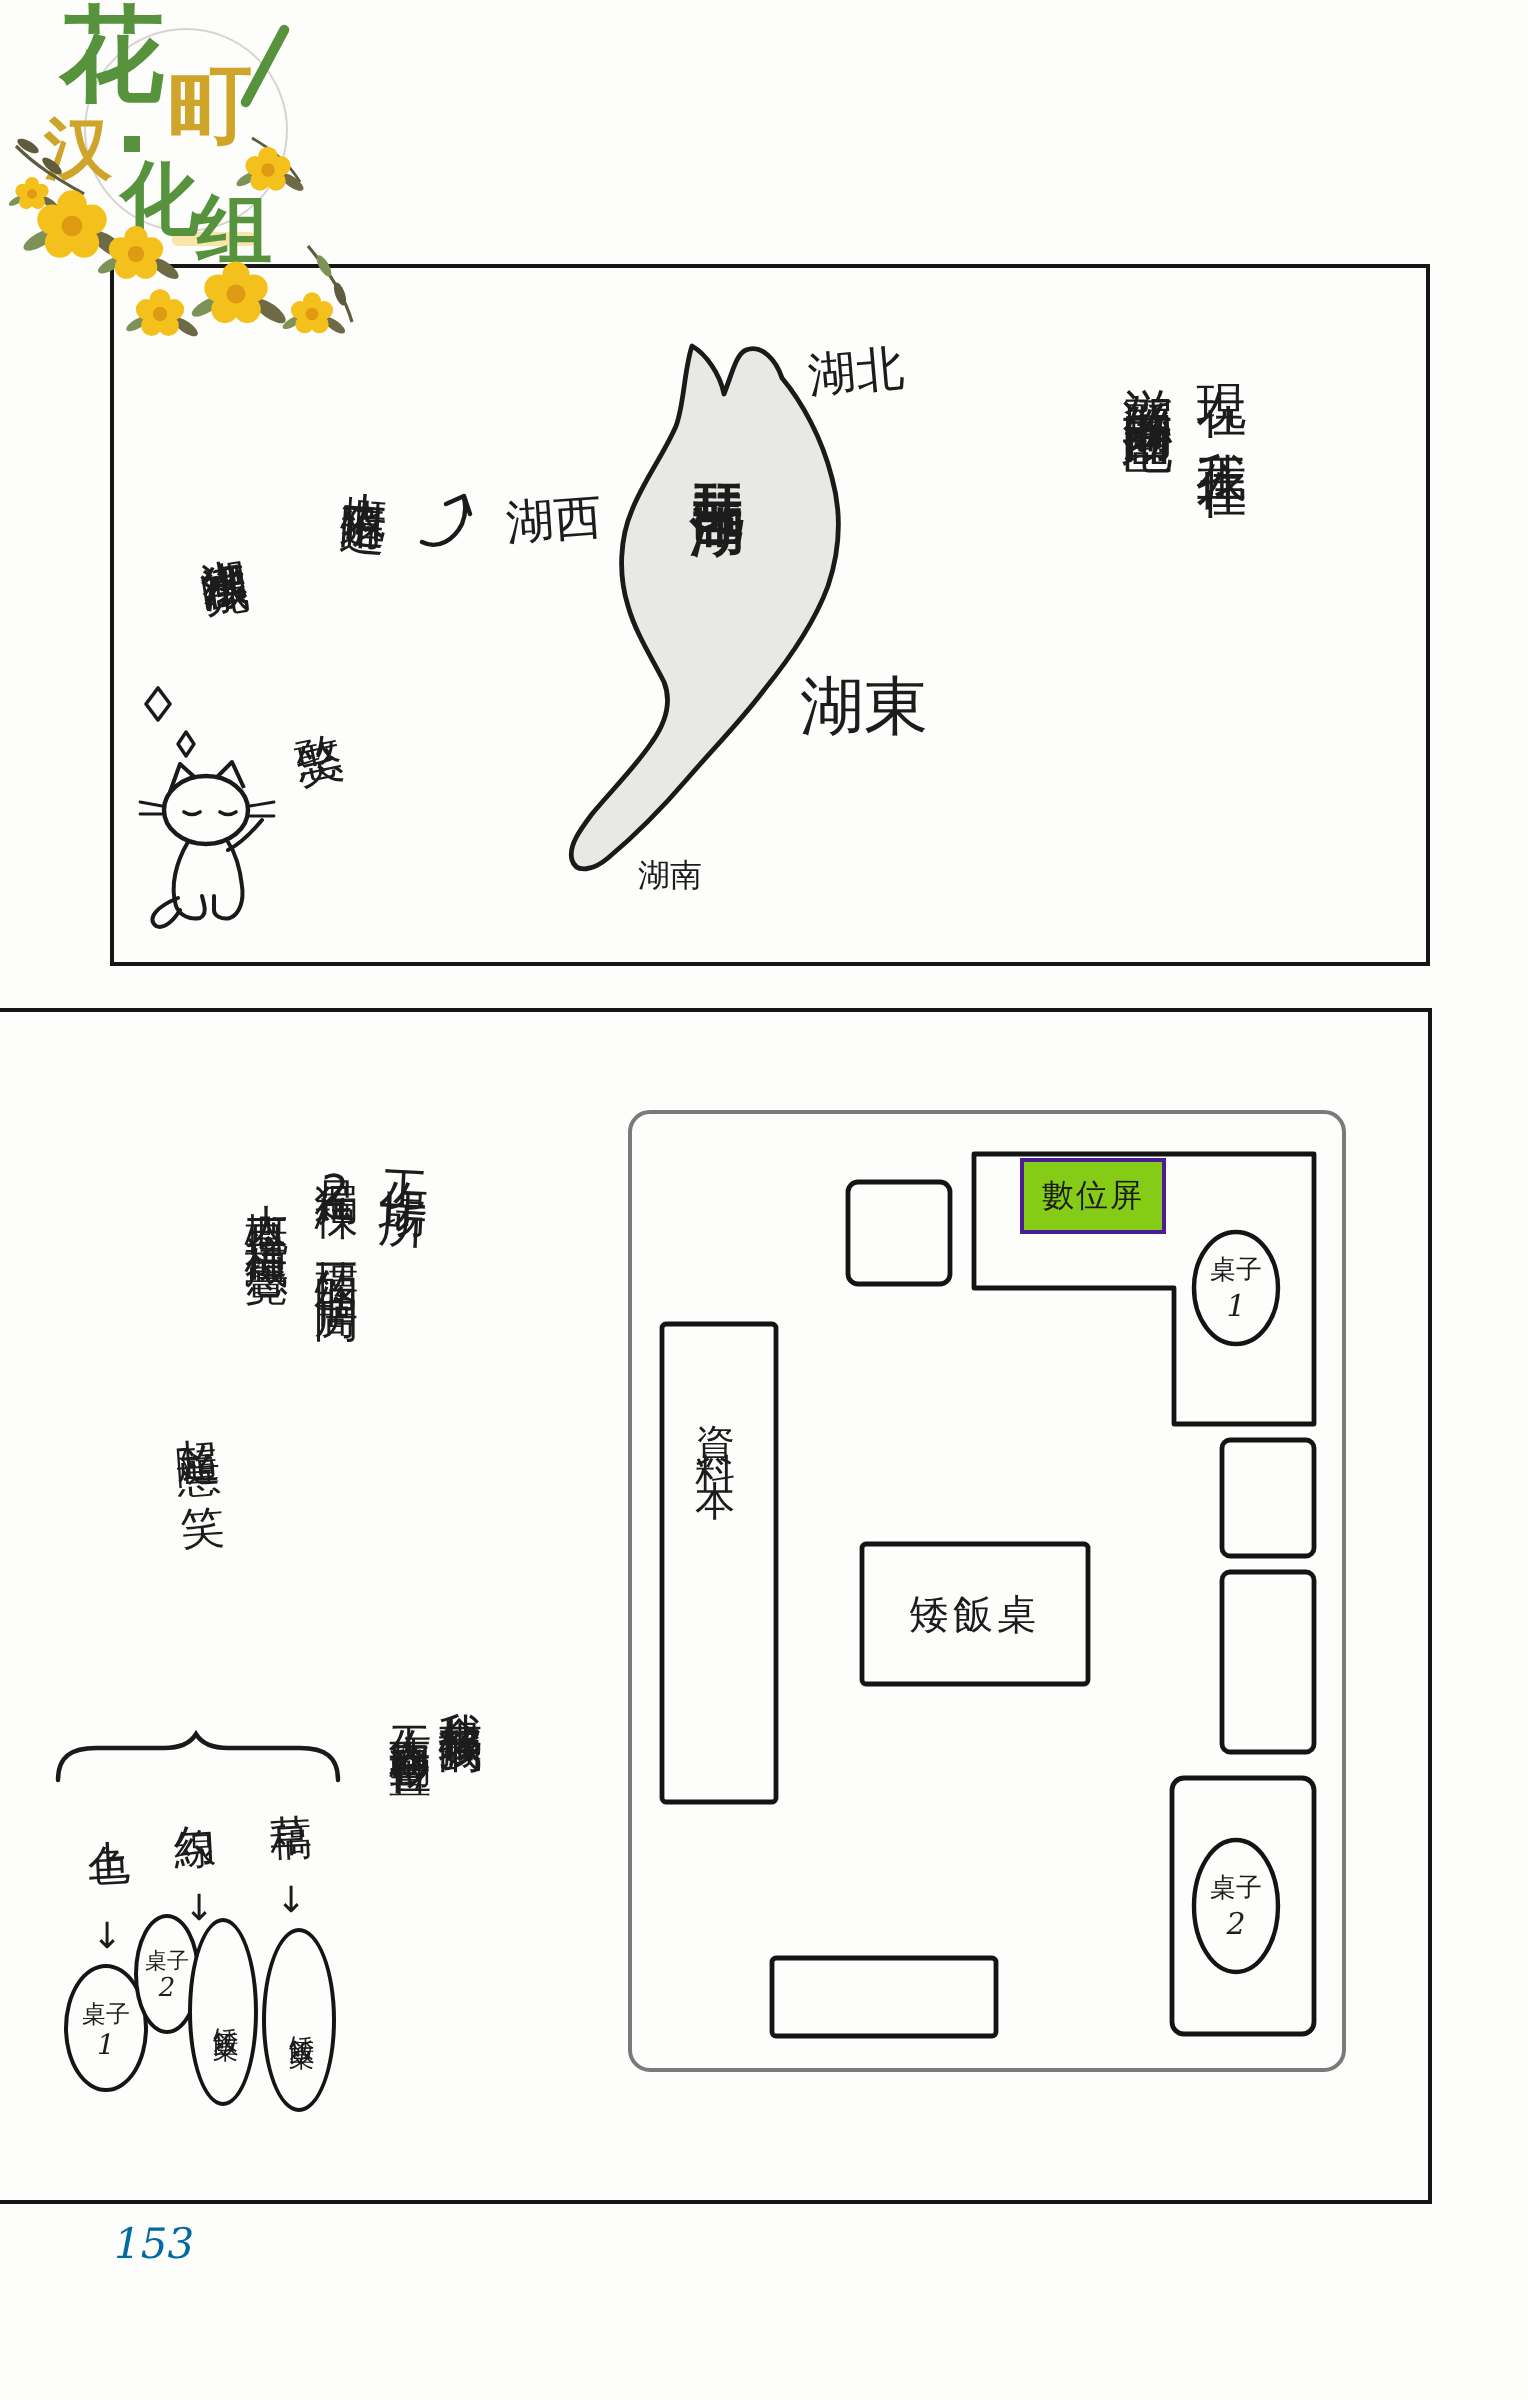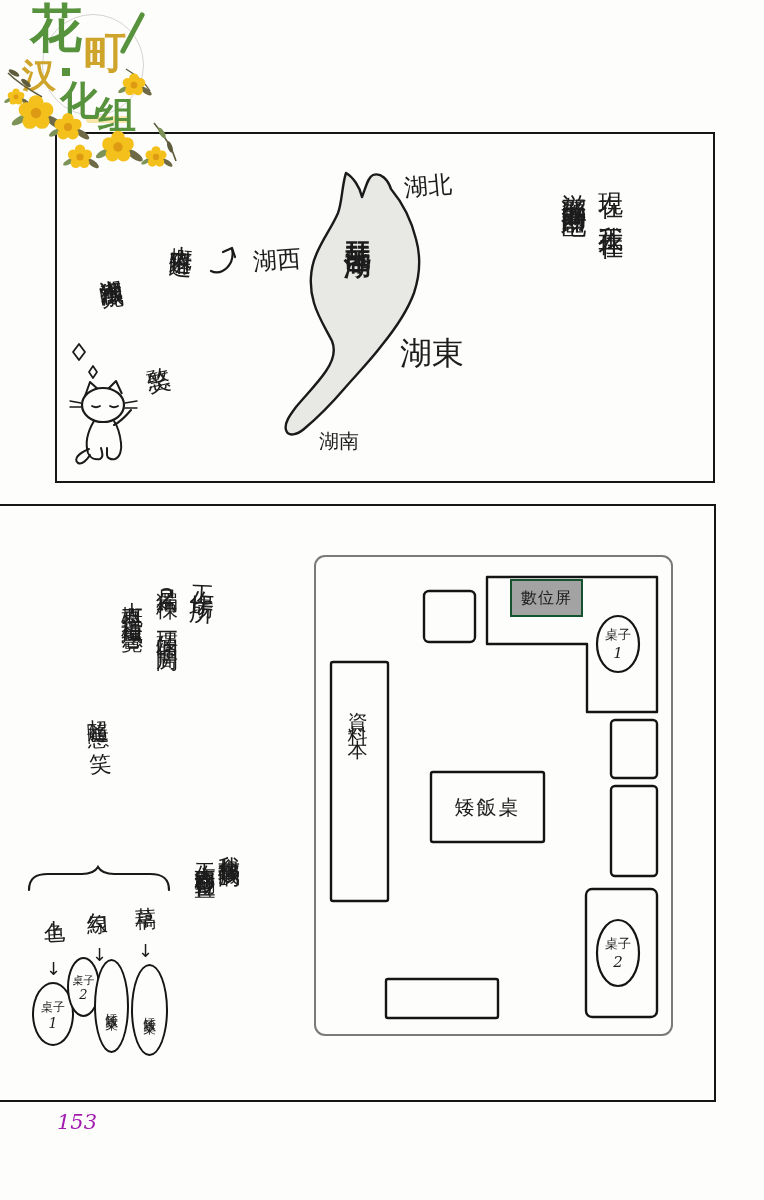--- a/index.html
+++ b/index.html
@@ -4,23 +4,23 @@
 <style>
   html,body{margin:0;padding:0;}
   body{width:764px;height:1200px;background:#fdfdfb;font-family:"DejaVu Sans",sans-serif;color:#1c1c1c;overflow:hidden;}
   .page{position:relative;width:764px;height:1200px;}
   .abs{position:absolute;}
   .panel{position:absolute;border:2.5px solid #161616;box-sizing:border-box;background:transparent;}
   .vtext{position:absolute;writing-mode:vertical-rl;text-orientation:upright;white-space:nowrap;line-height:1.05;}
   .hlabel{position:absolute;white-space:nowrap;}
   .oval{position:absolute;border:2px solid #151515;border-radius:50%;box-sizing:border-box;display:flex;flex-direction:column;align-items:center;justify-content:center;background:#fdfdfb;}
   .oval .num{font-family:"DejaVu Serif",serif;font-style:italic;line-height:1;}
-  .roomlabelbox{position:absolute;border:2px solid #14532d;box-sizing:border-box;display:flex;align-items:center;justify-content:center;background:#a3a3a3;}
+  .roomlabelbox{position:absolute;border:2px solid #4c1d95;box-sizing:border-box;display:flex;align-items:center;justify-content:center;background:#84cc16;}
   .flexcol{display:flex;flex-direction:column;align-items:center;justify-content:center;}
-  .pageno{font-family:"DejaVu Serif",serif;font-style:italic;font-size:21px;color:#a21caf;}
+  .pageno{font-family:"DejaVu Serif",serif;font-style:italic;font-size:21px;color:#0369a1;}
   svg{display:block;overflow:visible;}
   .logo-char{position:absolute;font-weight:700;line-height:1;}
 </style>
 </head>
 <body>
 
 <div class="page">
 
   <div class="panel" style="left:55px;top:132px;width:660px;height:351px;">
 
@@ -30,21 +30,21 @@
                C 110 196 96 210 84 224 C 72 238 56 254 44 264 C 37 270 28 272 26 265
                C 24 258 30 250 36 242 C 46 230 58 218 66 206 C 73 196 76 186 72 176
                C 66 164 58 152 54 138 C 49 122 50 104 56 90 C 62 75 72 62 78 48 C 82 38 82 20 86 8 Z" fill="#e8e8e5" stroke="#1a1a1a" stroke-width="2.4" stroke-linejoin="round"></path>
     </svg>
 
     <div class="vtext" style="left:286px;top:86px;font-size:27px;font-weight:700;letter-spacing:5px;">琵琶湖</div>
 
     <div class="hlabel" style="left:347px;top:36px;font-size:24px;transform:rotate(-5deg);">湖北</div>
     <div class="hlabel" style="left:196px;top:110px;font-size:24px;transform:rotate(-4deg);">湖西</div>
     <div class="hlabel" style="left:343px;top:198px;font-size:32px;">湖東</div>
-    <div class="hlabel" style="left:262px;top:294px;font-size:20px;">湖南</div>
+    <div class="hlabel" style="left:262px;top:294px;font-size:16px;">湖南</div>
 
     <div class="vtext" style="left:540px;top:38px;font-size:25px;letter-spacing:3px;">現在　我正住在</div>
     <div class="vtext" style="left:503px;top:40px;font-size:25px;letter-spacing:3px;">滋賀縣的湖西地區</div>
 
     <div class="vtext" style="left:114px;top:94px;font-size:23px;letter-spacing:2px;transform:rotate(4deg);">大概這附近</div>
 
     <svg class="abs" style="left:150px;top:112px;" width="34" height="30" viewBox="0 0 34 30">
       <path d="M 4 25 C 12 29 20 24 24 16 C 26 11 26 7 25 3" fill="none" stroke="#1a1a1a" stroke-width="2.2" stroke-linecap="round"></path>
       <polyline points="16,6 25,2 28,11" fill="none" stroke="#1a1a1a" stroke-width="2.2" stroke-linecap="round" stroke-linejoin="round"></polyline>
     </svg>

